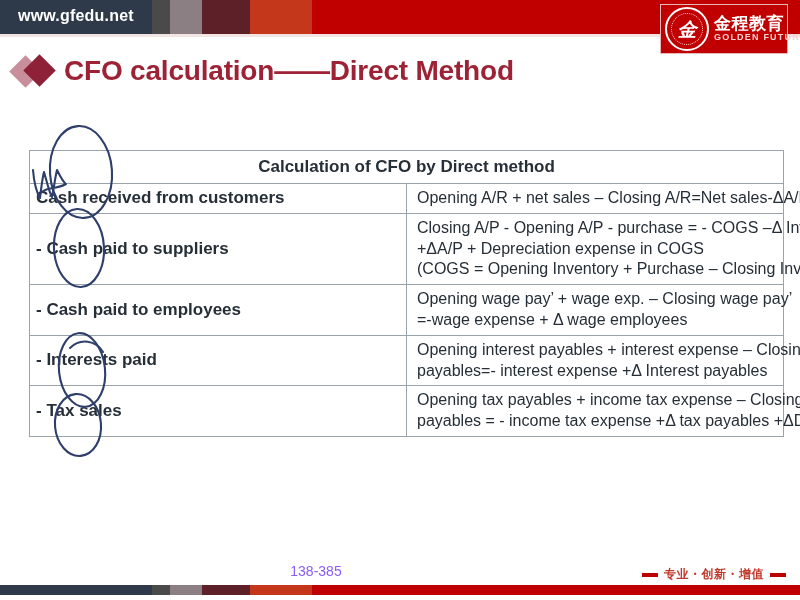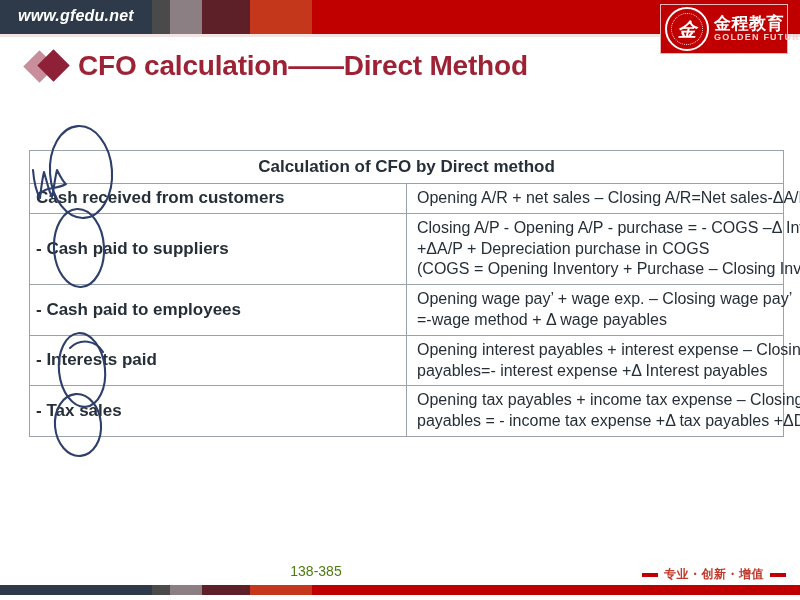--- a/index.html
+++ b/index.html
@@ -32,21 +32,20 @@
   .band-6 { flex: 1;      background: #c00000; }
 
   .site-url {
     position: absolute;
     left: 18px; top: 7px;
     color: #ffffff;
     font-size: 16px;
     font-weight: bold;
     letter-spacing: .2px;
     white-space: nowrap;
-    font-style: italic;
   }
 
   .header-rule {
     position: absolute;
     left: 0; top: 34px;
     width: 800px; height: 3px;
     background: #f3e4e4;
   }
 
   
@@ -99,22 +98,23 @@
     color: #f5d0d0;
     font-size: 9px;
     font-weight: bold;
     letter-spacing: 1.2px;
     white-space: nowrap;
   }
 
   
   .title-row {
     position: absolute;
-    left: 26px; top: 50px;
-    display: flex;
+    left: 12px; top: 50px;
+    display: flex;
+    align-items: center;
     height: 42px;
   }
   .diamond-wrap {
     position: relative;
     width: 52px; height: 32px;
     flex: 0 0 auto;
   }
   .diamond {
     position: absolute;
     width: 23px; height: 23px;
@@ -175,21 +175,21 @@
     pointer-events: none;
   }
 
   
   .page-num {
     position: absolute;
     left: 0; top: 563px;
     width: 632px;
     text-align: center;
     font-size: 14px;
-    color: #4d7c0f;
+    color: #8b5cf6;
   }
   .footer-bar {
     position: absolute;
     left: 0; top: 585px;
     width: 800px; height: 10px;
     display: flex;
   }
   .f-band-1 { width: 152px; background: #2e3a4a; }
   .f-band-2 { width: 18px;  background: #4a4a4a; }
   .f-band-3 { width: 32px;  background: #8b7f84; }
@@ -261,30 +261,30 @@
         <td class="label">Cash received from customers</td>
         <td class="formula">
           <div class="formula-line">Opening A/R + net sales – Closing A/R=Net sales-ΔA/R</div>
         </td>
       </tr>
 
       <tr>
         <td class="label">- Cash paid to suppliers</td>
         <td class="formula">
           <div class="formula-line">Closing A/P - Opening A/P - purchase =  - COGS –Δ Inventories</div>
-          <div class="formula-line">+ΔA/P + Depreciation purchase in COGS</div>
+          <div class="formula-line">+ΔA/P + Depreciation expense in COGS</div>
           <div class="formula-line">(COGS = Opening Inventory + Purchase – Closing Inventory)</div>
         </td>
       </tr>
 
       <tr>
         <td class="label">- Cash paid to employees</td>
         <td class="formula">
           <div class="formula-line">Opening wage pay’ + wage exp. – Closing wage pay’</div>
-          <div class="formula-line">=-wage method + Δ wage payables</div>
+          <div class="formula-line">=-wage expense + Δ wage employees</div>
         </td>
       </tr>
 
       <tr>
         <td class="label">- Interests paid</td>
         <td class="formula">
           <div class="formula-line">Opening interest payables +  interest expense – Closing interest</div>
           <div class="formula-line">payables=- interest expense +Δ Interest payables</div>
         </td>
       </tr>

